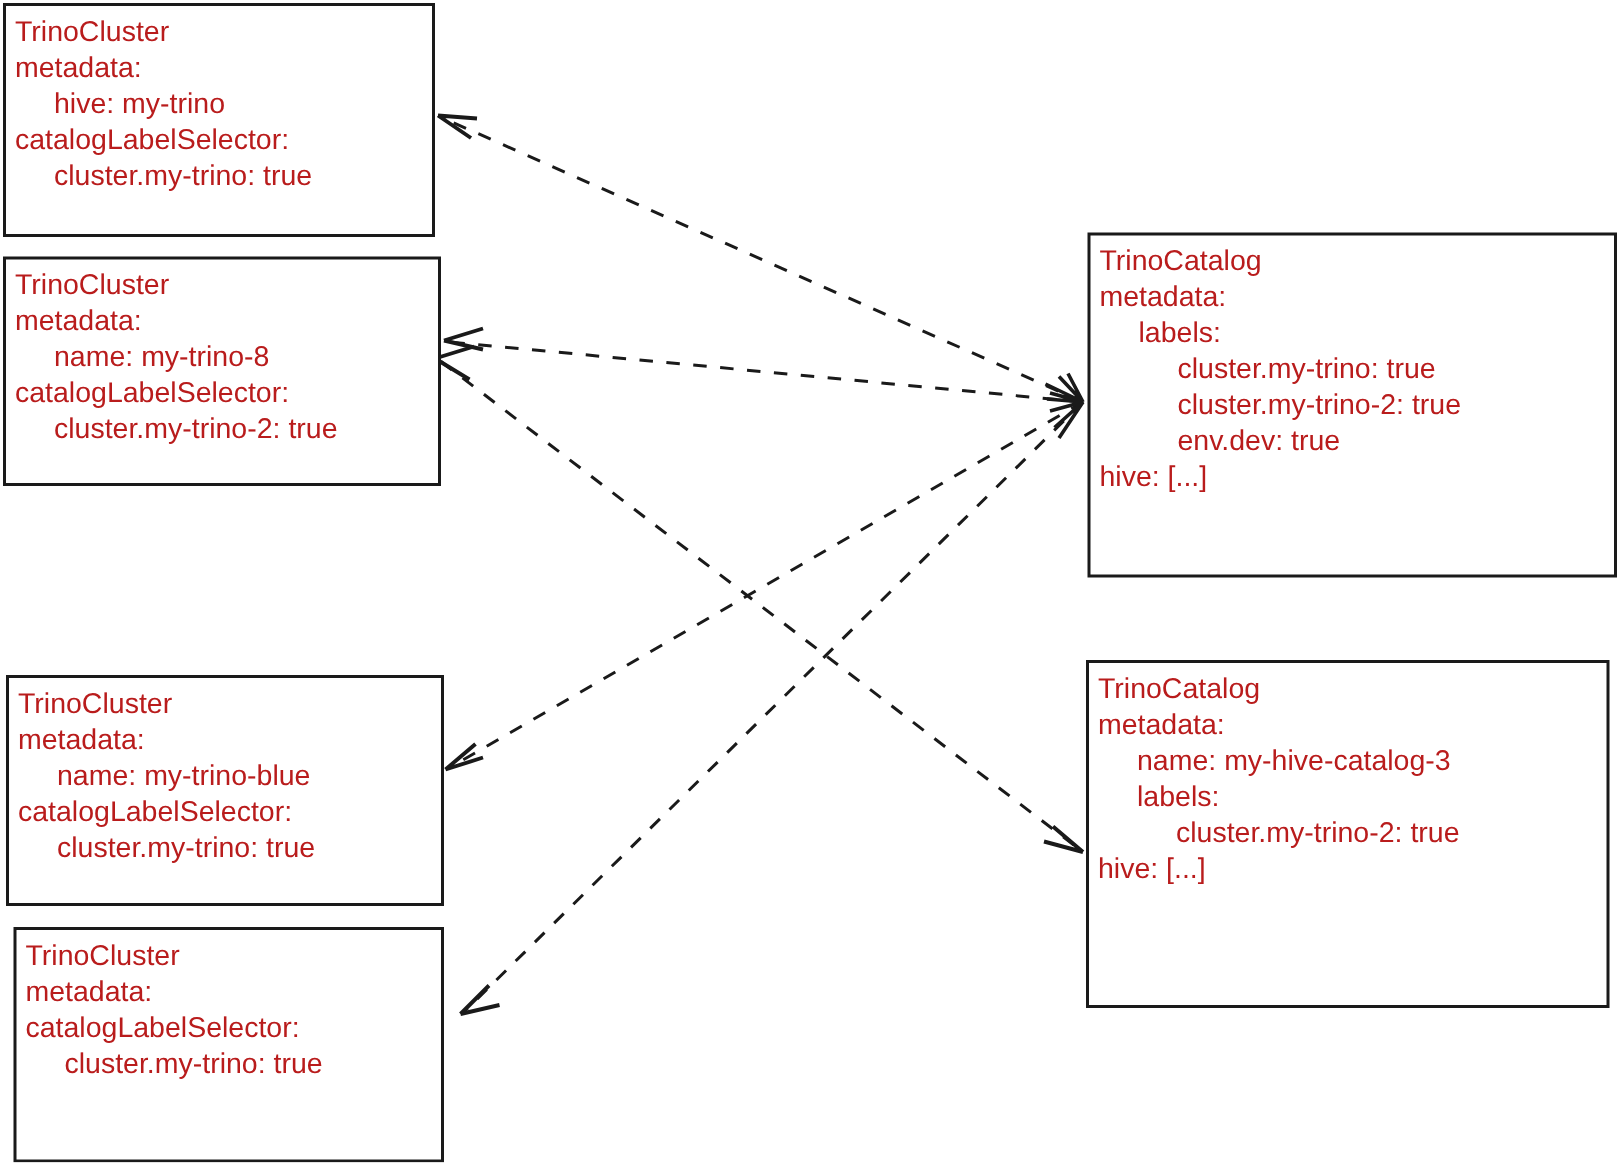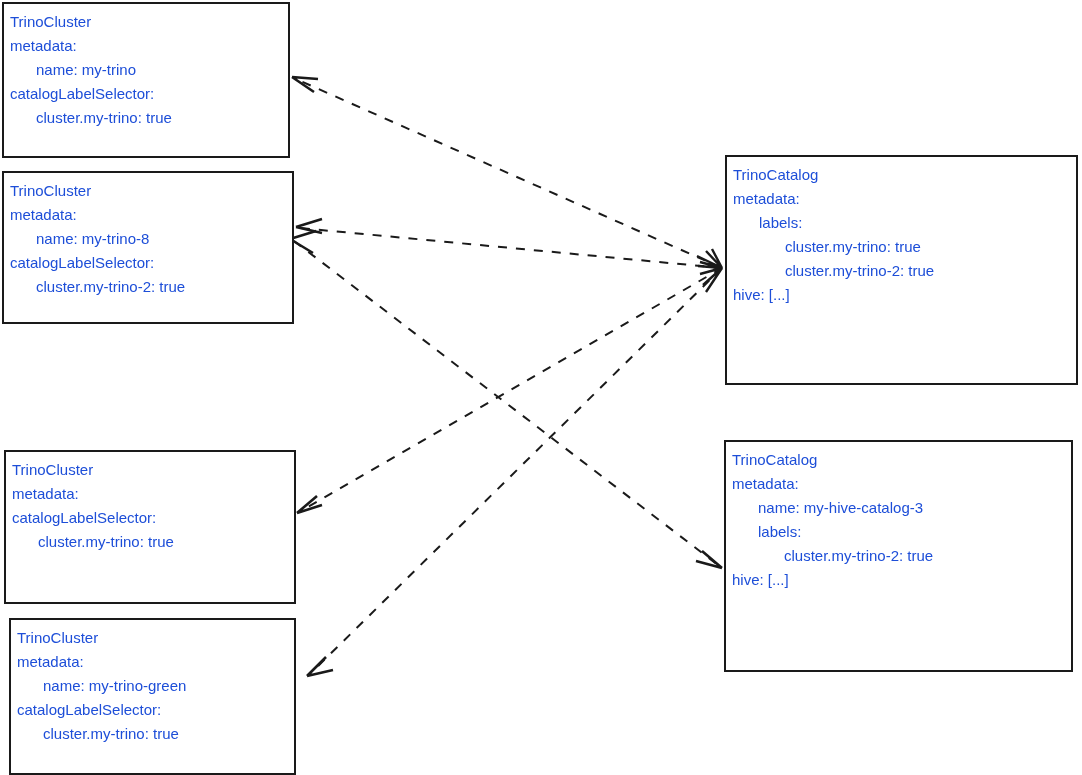--- a/index.html
+++ b/index.html
@@ -32,24 +32,24 @@
     border: 2px solid #1a1a1a;
     background: #ffffff;
     padding: 6px 0 0 0;
   }
   .node-body {
     margin: 0;
     padding: 0;
   }
   .line {
     font-family: "Liberation Sans", sans-serif;
-    font-size: 15px;
+    font-size: 19px;
     line-height: 24px;
     white-space: pre;
-    color: #1d4ed8;
+    color: #b91c1c;
   }
   .ind0 { padding-left: 6px; }
   .ind1 { padding-left: 32px; }
   .ind2 { padding-left: 58px; }
 </style>
 </head>
 <body>
 
 <div id="canvas">
 
@@ -85,62 +85,63 @@
       <path d="M 722 268 L 697 256 M 722 268 L 700 274 M 722 268 L 703 285
                M 722 268 L 700 262 M 722 268 L 706 292 M 722 268 L 698 266
                M 722 268 L 712 249 M 722 268 L 706 251" stroke="#1a1a1a" stroke-width="2.4" fill="none"></path>
     </g>
   </svg>
 
   <div class="node" style="left:2px; top:2px; width:288px; height:156px;">
     <div class="node-body">
       <div class="line ind0">TrinoCluster</div>
       <div class="line ind0">metadata:</div>
-      <div class="line ind1">name: my-trino</div>
+      <div class="line ind1">hive: my-trino</div>
       <div class="line ind0">catalogLabelSelector:</div>
       <div class="line ind1">cluster.my-trino: true</div>
     </div>
   </div>
 
   <div class="node" style="left:2px; top:171px; width:292px; height:153px;">
     <div class="node-body">
       <div class="line ind0">TrinoCluster</div>
       <div class="line ind0">metadata:</div>
       <div class="line ind1">name: my-trino-8</div>
       <div class="line ind0">catalogLabelSelector:</div>
       <div class="line ind1">cluster.my-trino-2: true</div>
     </div>
   </div>
 
   <div class="node" style="left:4px; top:450px; width:292px; height:154px;">
     <div class="node-body">
       <div class="line ind0">TrinoCluster</div>
       <div class="line ind0">metadata:</div>
+      <div class="line ind1">name: my-trino-blue</div>
       <div class="line ind0">catalogLabelSelector:</div>
       <div class="line ind1">cluster.my-trino: true</div>
     </div>
   </div>
 
   <div class="node" style="left:9px; top:618px; width:287px; height:157px;">
     <div class="node-body">
       <div class="line ind0">TrinoCluster</div>
       <div class="line ind0">metadata:</div>
-      <div class="line ind1">name: my-trino-green</div>
       <div class="line ind0">catalogLabelSelector:</div>
       <div class="line ind1">cluster.my-trino: true</div>
     </div>
   </div>
 
   <div class="node" style="left:725px; top:155px; width:353px; height:230px;">
     <div class="node-body">
       <div class="line ind0">TrinoCatalog</div>
       <div class="line ind0">metadata:</div>
       <div class="line ind1">labels:</div>
       <div class="line ind2">cluster.my-trino: true</div>
       <div class="line ind2">cluster.my-trino-2: true</div>
+      <div class="line ind2">env.dev: true</div>
       <div class="line ind0">hive: [...]</div>
     </div>
   </div>
 
   <div class="node" style="left:724px; top:440px; width:349px; height:232px;">
     <div class="node-body">
       <div class="line ind0">TrinoCatalog</div>
       <div class="line ind0">metadata:</div>
       <div class="line ind1">name: my-hive-catalog-3</div>
       <div class="line ind1">labels:</div>

